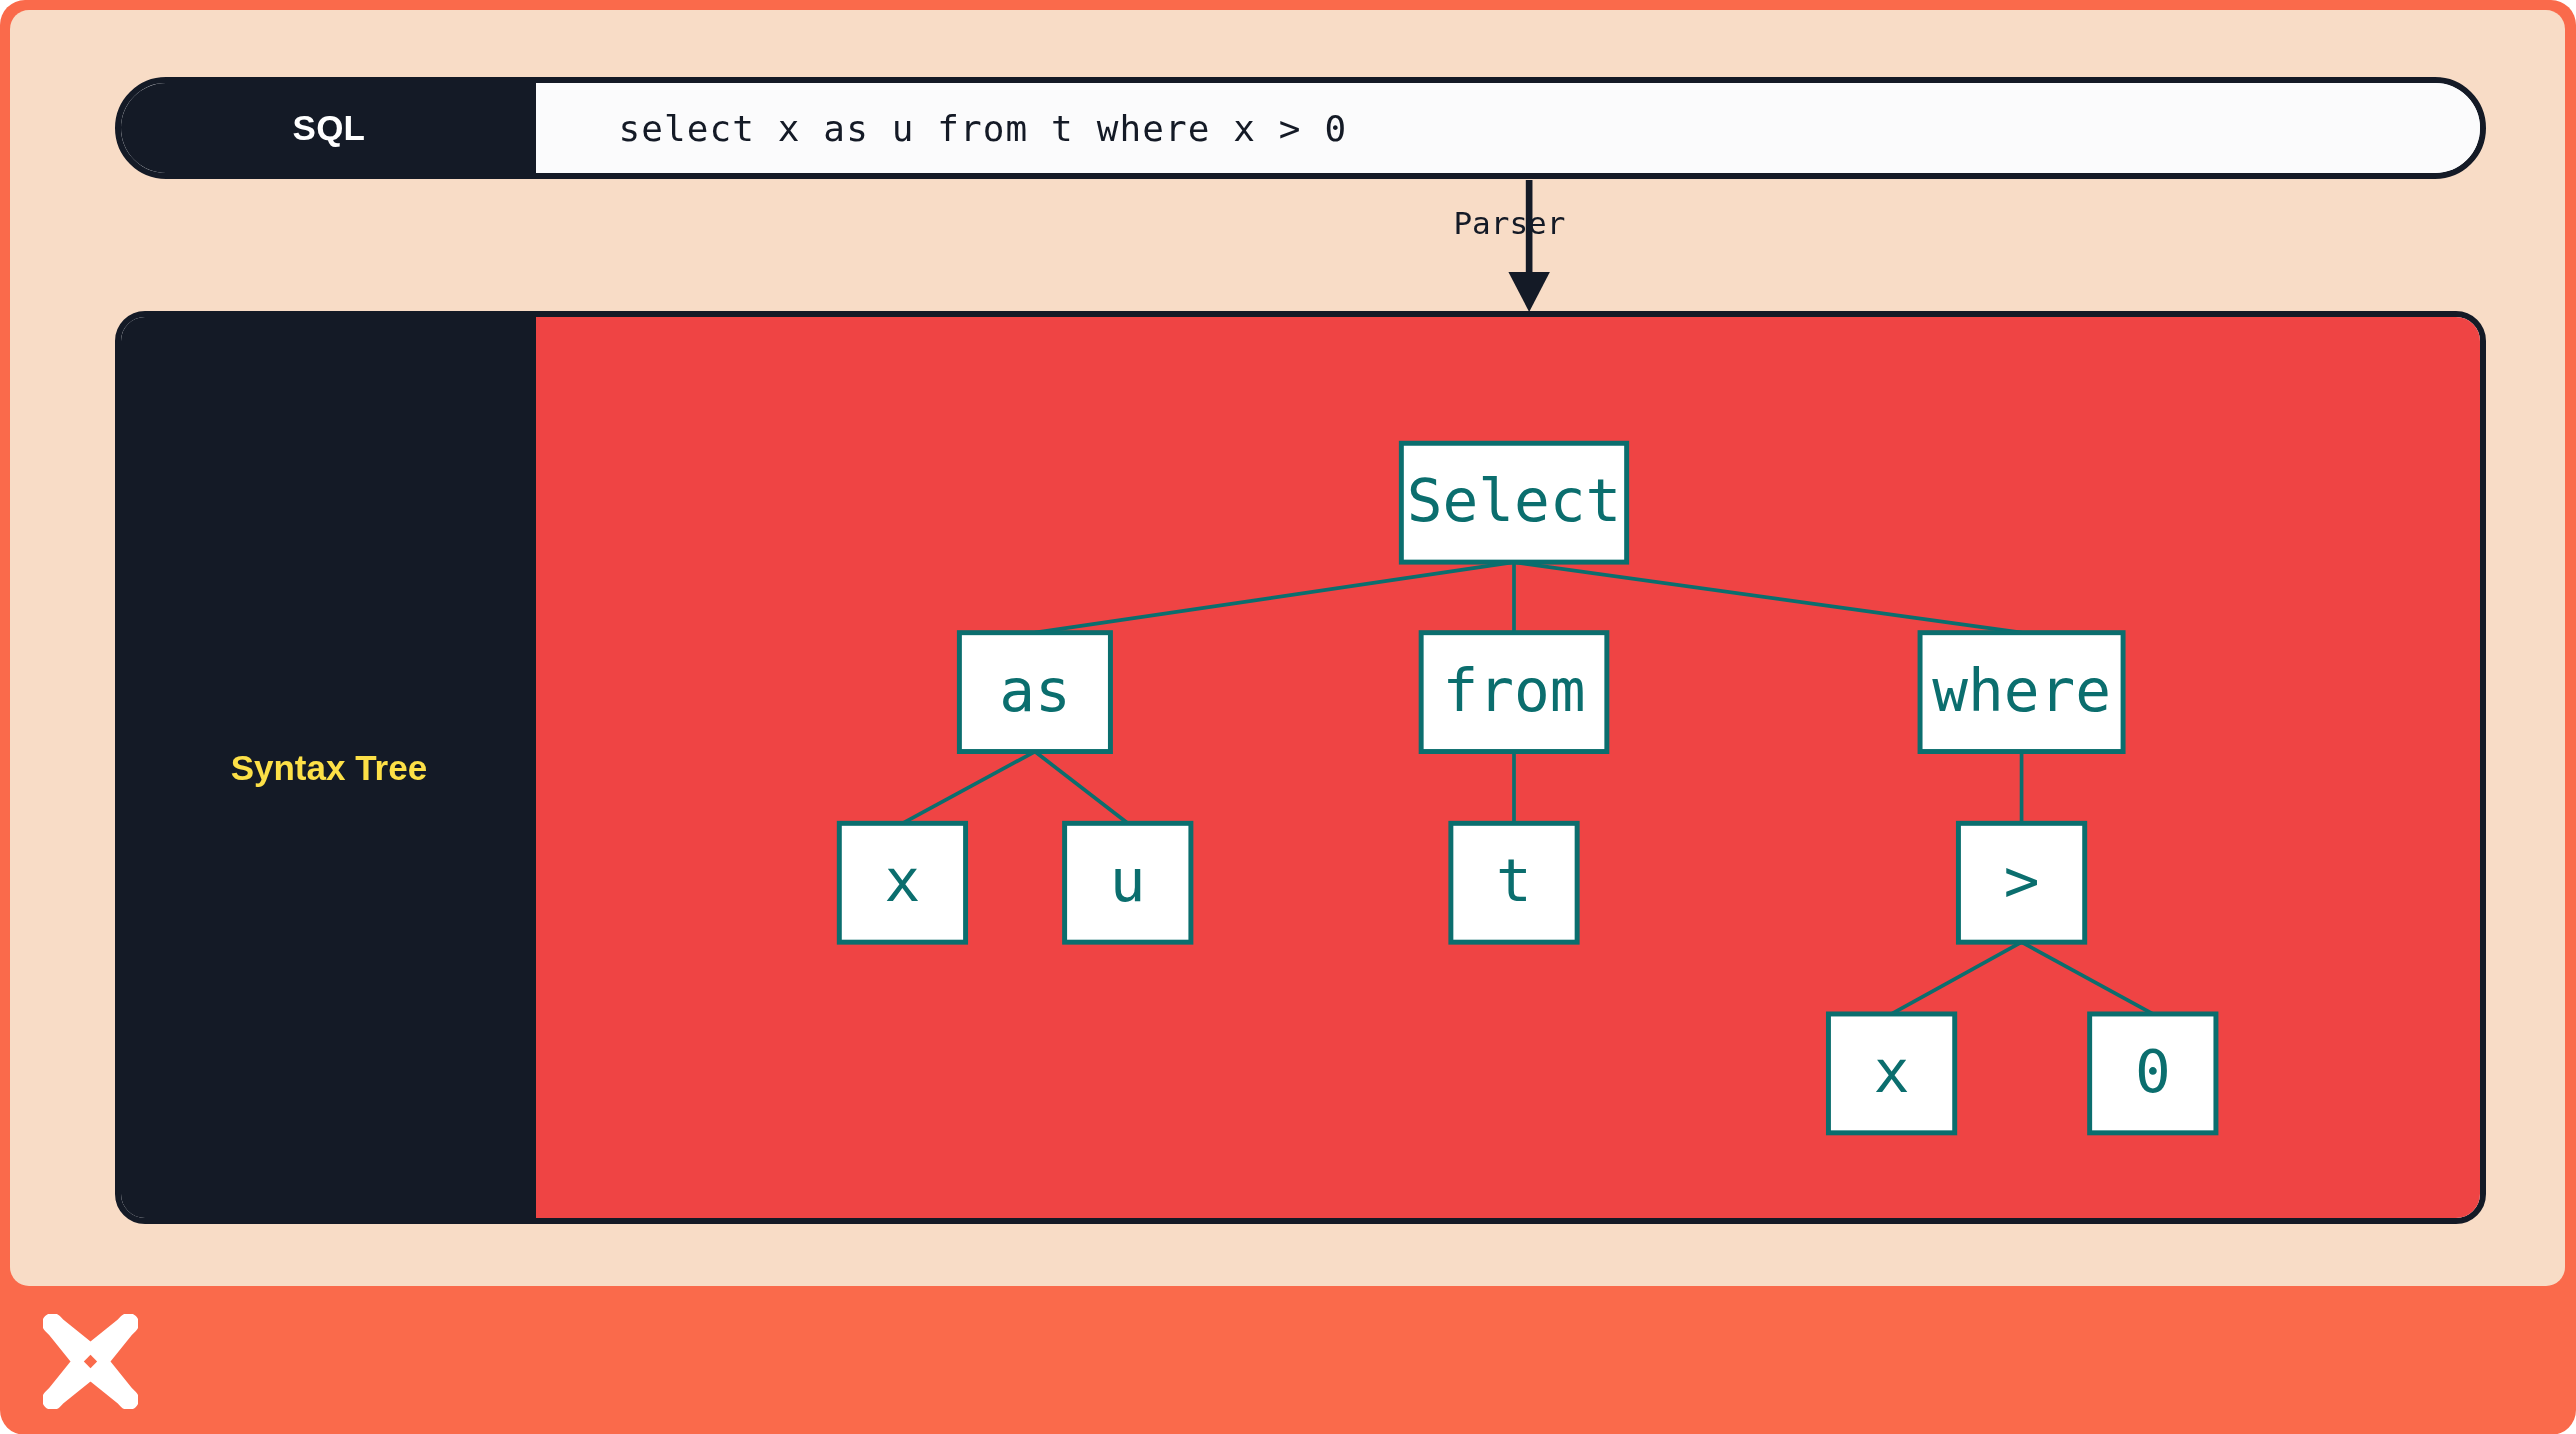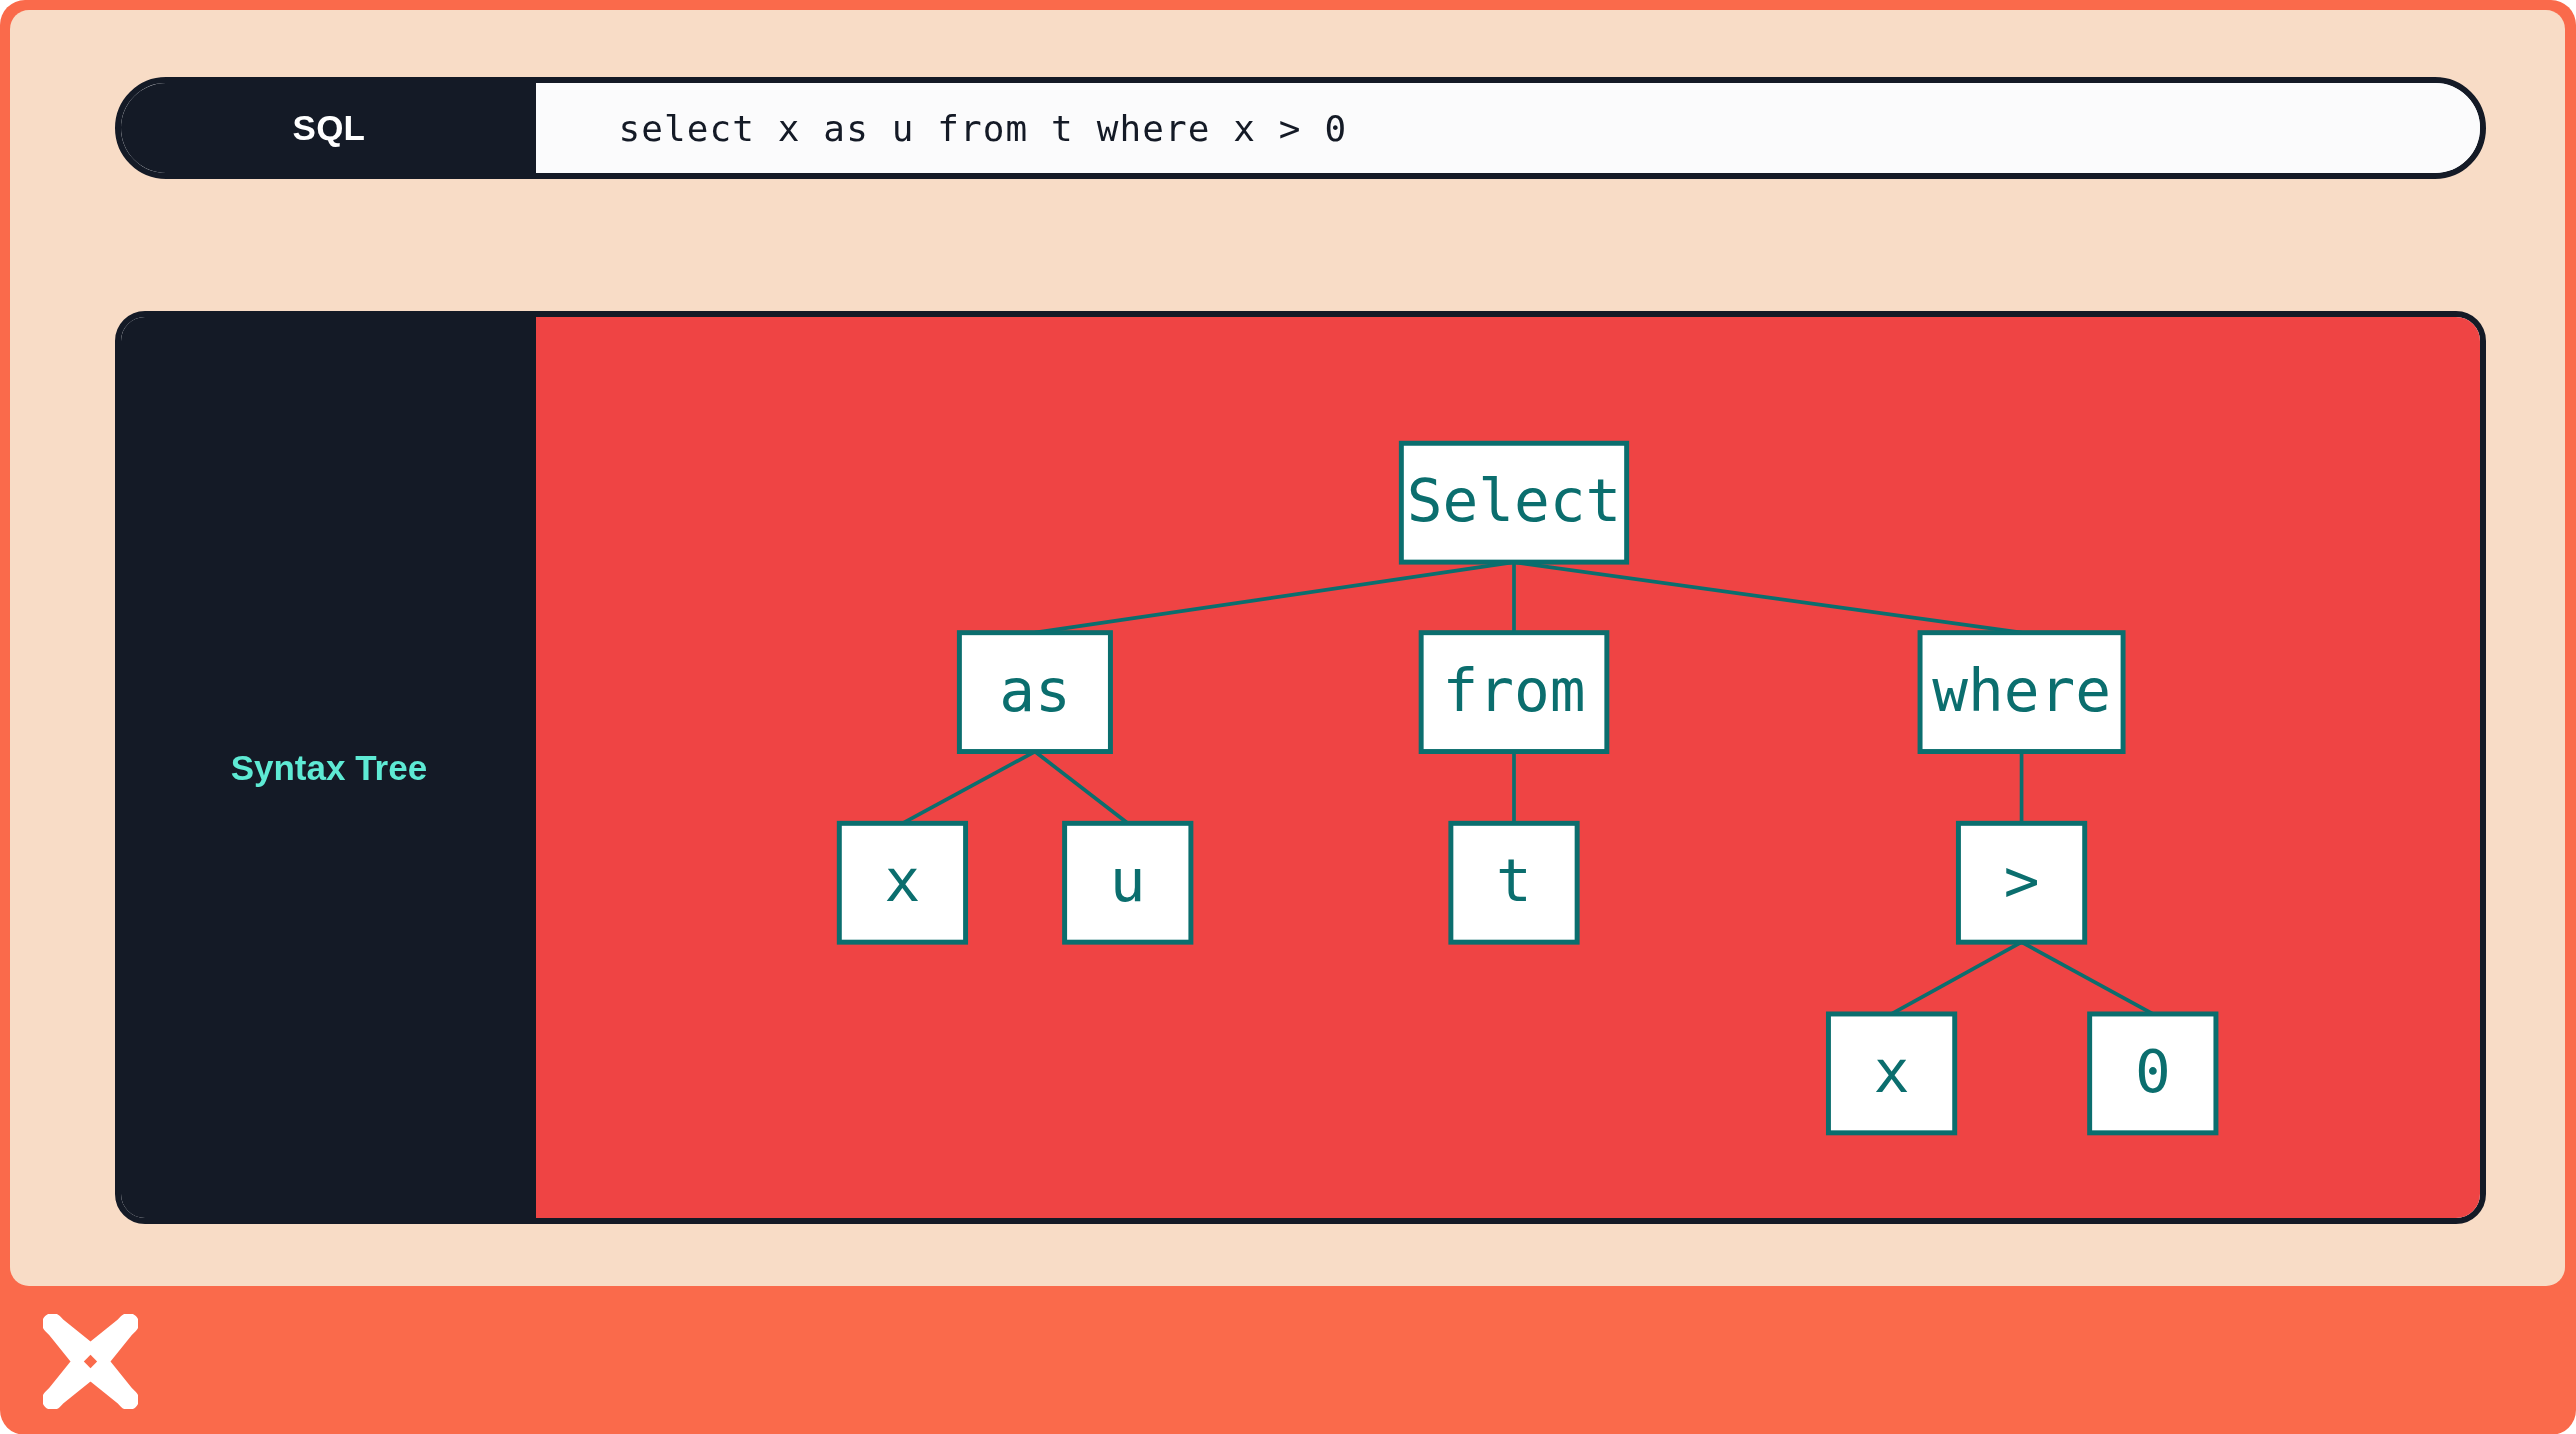--- a/index.html
+++ b/index.html
@@ -124,21 +124,21 @@
   }
   .tree-label-cell {
     width: 415px;
     flex: 0 0 415px;
     background: #141a26;
     display: flex;
     align-items: center;
     justify-content: center;
   }
   .tree-label-text {
-    color: #5eead4;
+    color: #fde047;
     font-family: "Liberation Sans", sans-serif;
     font-size: 35px;
     font-weight: 700;
   }
   .tree-canvas {
     flex: 1 1 auto;
     position: relative;
     background: #ef4444;
   }
   .tree-svg {
@@ -189,20 +189,27 @@
 
     <div class="sql-bar">
       <div class="sql-label-cell">
         <span class="sql-label-text">SQL</span>
       </div>
       <div class="sql-query-cell">
         <span class="sql-query-text">select x as u from t where x &gt; 0</span>
       </div>
     </div>
 
+    <div class="arrow-wrap">
+      <span class="arrow-label">Parser</span>
+      <svg class="arrow-svg" width="311" height="132" viewBox="0 0 420 178">
+        <line x1="300" y1="0" x2="300" y2="136" stroke="#141a26" stroke-width="9"></line>
+        <polygon points="300,178 272,124 328,124" fill="#141a26"></polygon>
+      </svg>
+    </div>
 
     <div class="tree-panel">
       <div class="tree-label-cell">
         <span class="tree-label-text">Syntax Tree</span>
       </div>
       <div class="tree-canvas">
         <svg class="tree-svg" id="tree-svg" width="1956" height="900" viewBox="0 0 1580 727">
             <line x1="790" y1="198" x2="403" y2="255" stroke="#0b6e6e" stroke-width="3"></line>
             <line x1="790" y1="198" x2="790" y2="255" stroke="#0b6e6e" stroke-width="3"></line>
             <line x1="790" y1="198" x2="1200" y2="255" stroke="#0b6e6e" stroke-width="3"></line>

